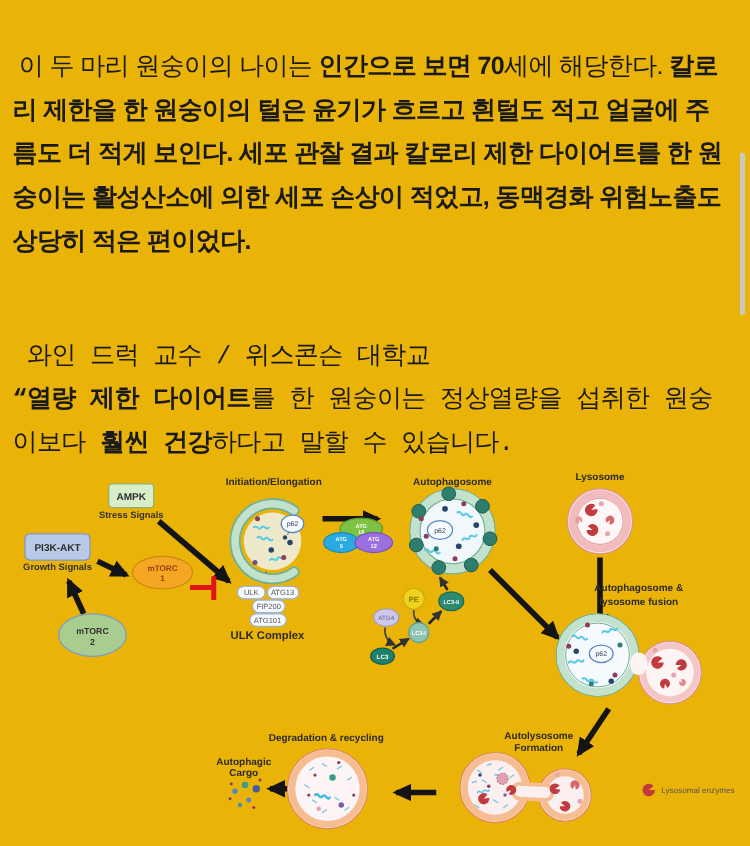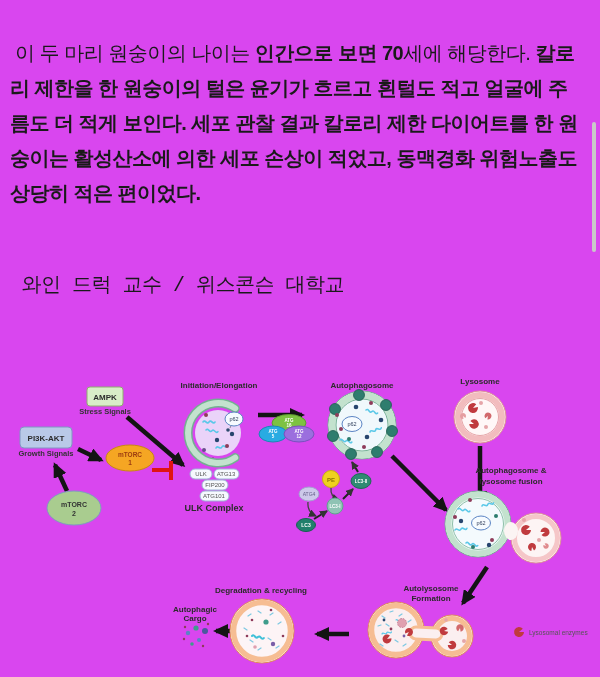--- a/index.html
+++ b/index.html
@@ -1,17 +1,17 @@
 <!DOCTYPE html>
 <html><head>
 <meta charset="utf-8">
 <style>
   html,body{margin:0;padding:0;background:#fff;}
   body{font-family:"Liberation Sans",sans-serif;color:#1a1a1a;}
-  .page{position:relative;width:600px;height:677px;background:#d946ef;overflow:hidden;}
+  .page{position:relative;width:600px;height:677px;background:#eab308;overflow:hidden;}
   .txt{white-space:pre-wrap;font-size:20px;line-height:35px;letter-spacing:-0.5px;
        padding:0 14px 0 10px;margin:0;}
   .intro{position:absolute;top:36px;left:0;right:0;}
   .quoteblock{position:absolute;top:268px;left:0;right:0;font-family:Liberation Mono, monospace;}
   b{font-weight:700;}
   .scrollbar{position:absolute;right:4px;top:122px;width:4px;height:130px;
              background:#c9c9c9;border-radius:2px;}
   svg{position:absolute;left:0;top:370px;}
   
   .lbl{font-weight:700;fill:#2b2b2b;font-size:8px;text-anchor:middle;}
@@ -32,20 +32,21 @@
 </style>
 </head>
 <body>
 
 <div class="page">
 
   <p class="txt intro"><span> 이 두 마리 원숭이의 나이는 </span><b>인간으로 보면 70</b><span>세에 해당한다. </span><b>칼로리 제한을 한 원숭이의 털은 윤기가 흐르고 흰털도 적고 얼굴에 주름도 더 적게 보인다. 세포 관찰 결과 칼로리 제한 다이어트를 한 원숭이는 활성산소에 의한 세포 손상이 적었고, 동맥경화 위험노출도 상당히 적은 편이었다.</b></p>
 
   <div class="quoteblock">
     <p class="txt"> 와인 드럭 교수 / 위스콘슨 대학교</p>
+    <p class="txt"><b>“열량 제한 다이어트</b><span>를 한 원숭이는 정상열량을 섭취한 원숭이보다 </span><b>훨씬 건강</b><span>하다고 말할 수 있습니다.</span></p>
   </div>
 
   <div class="scrollbar"></div>
 
   <svg width="600" height="307" viewBox="0 0 600 307">
     <defs>
       <marker id="ah" markerUnits="userSpaceOnUse" markerWidth="16" markerHeight="14" refX="12" refY="7" orient="auto">
         <path d="M0,0 L15,7 L0,14 Z" fill="#141414"></path>
       </marker>
       <marker id="ahs" markerUnits="userSpaceOnUse" markerWidth="9" markerHeight="8" refX="7" refY="4" orient="auto">

